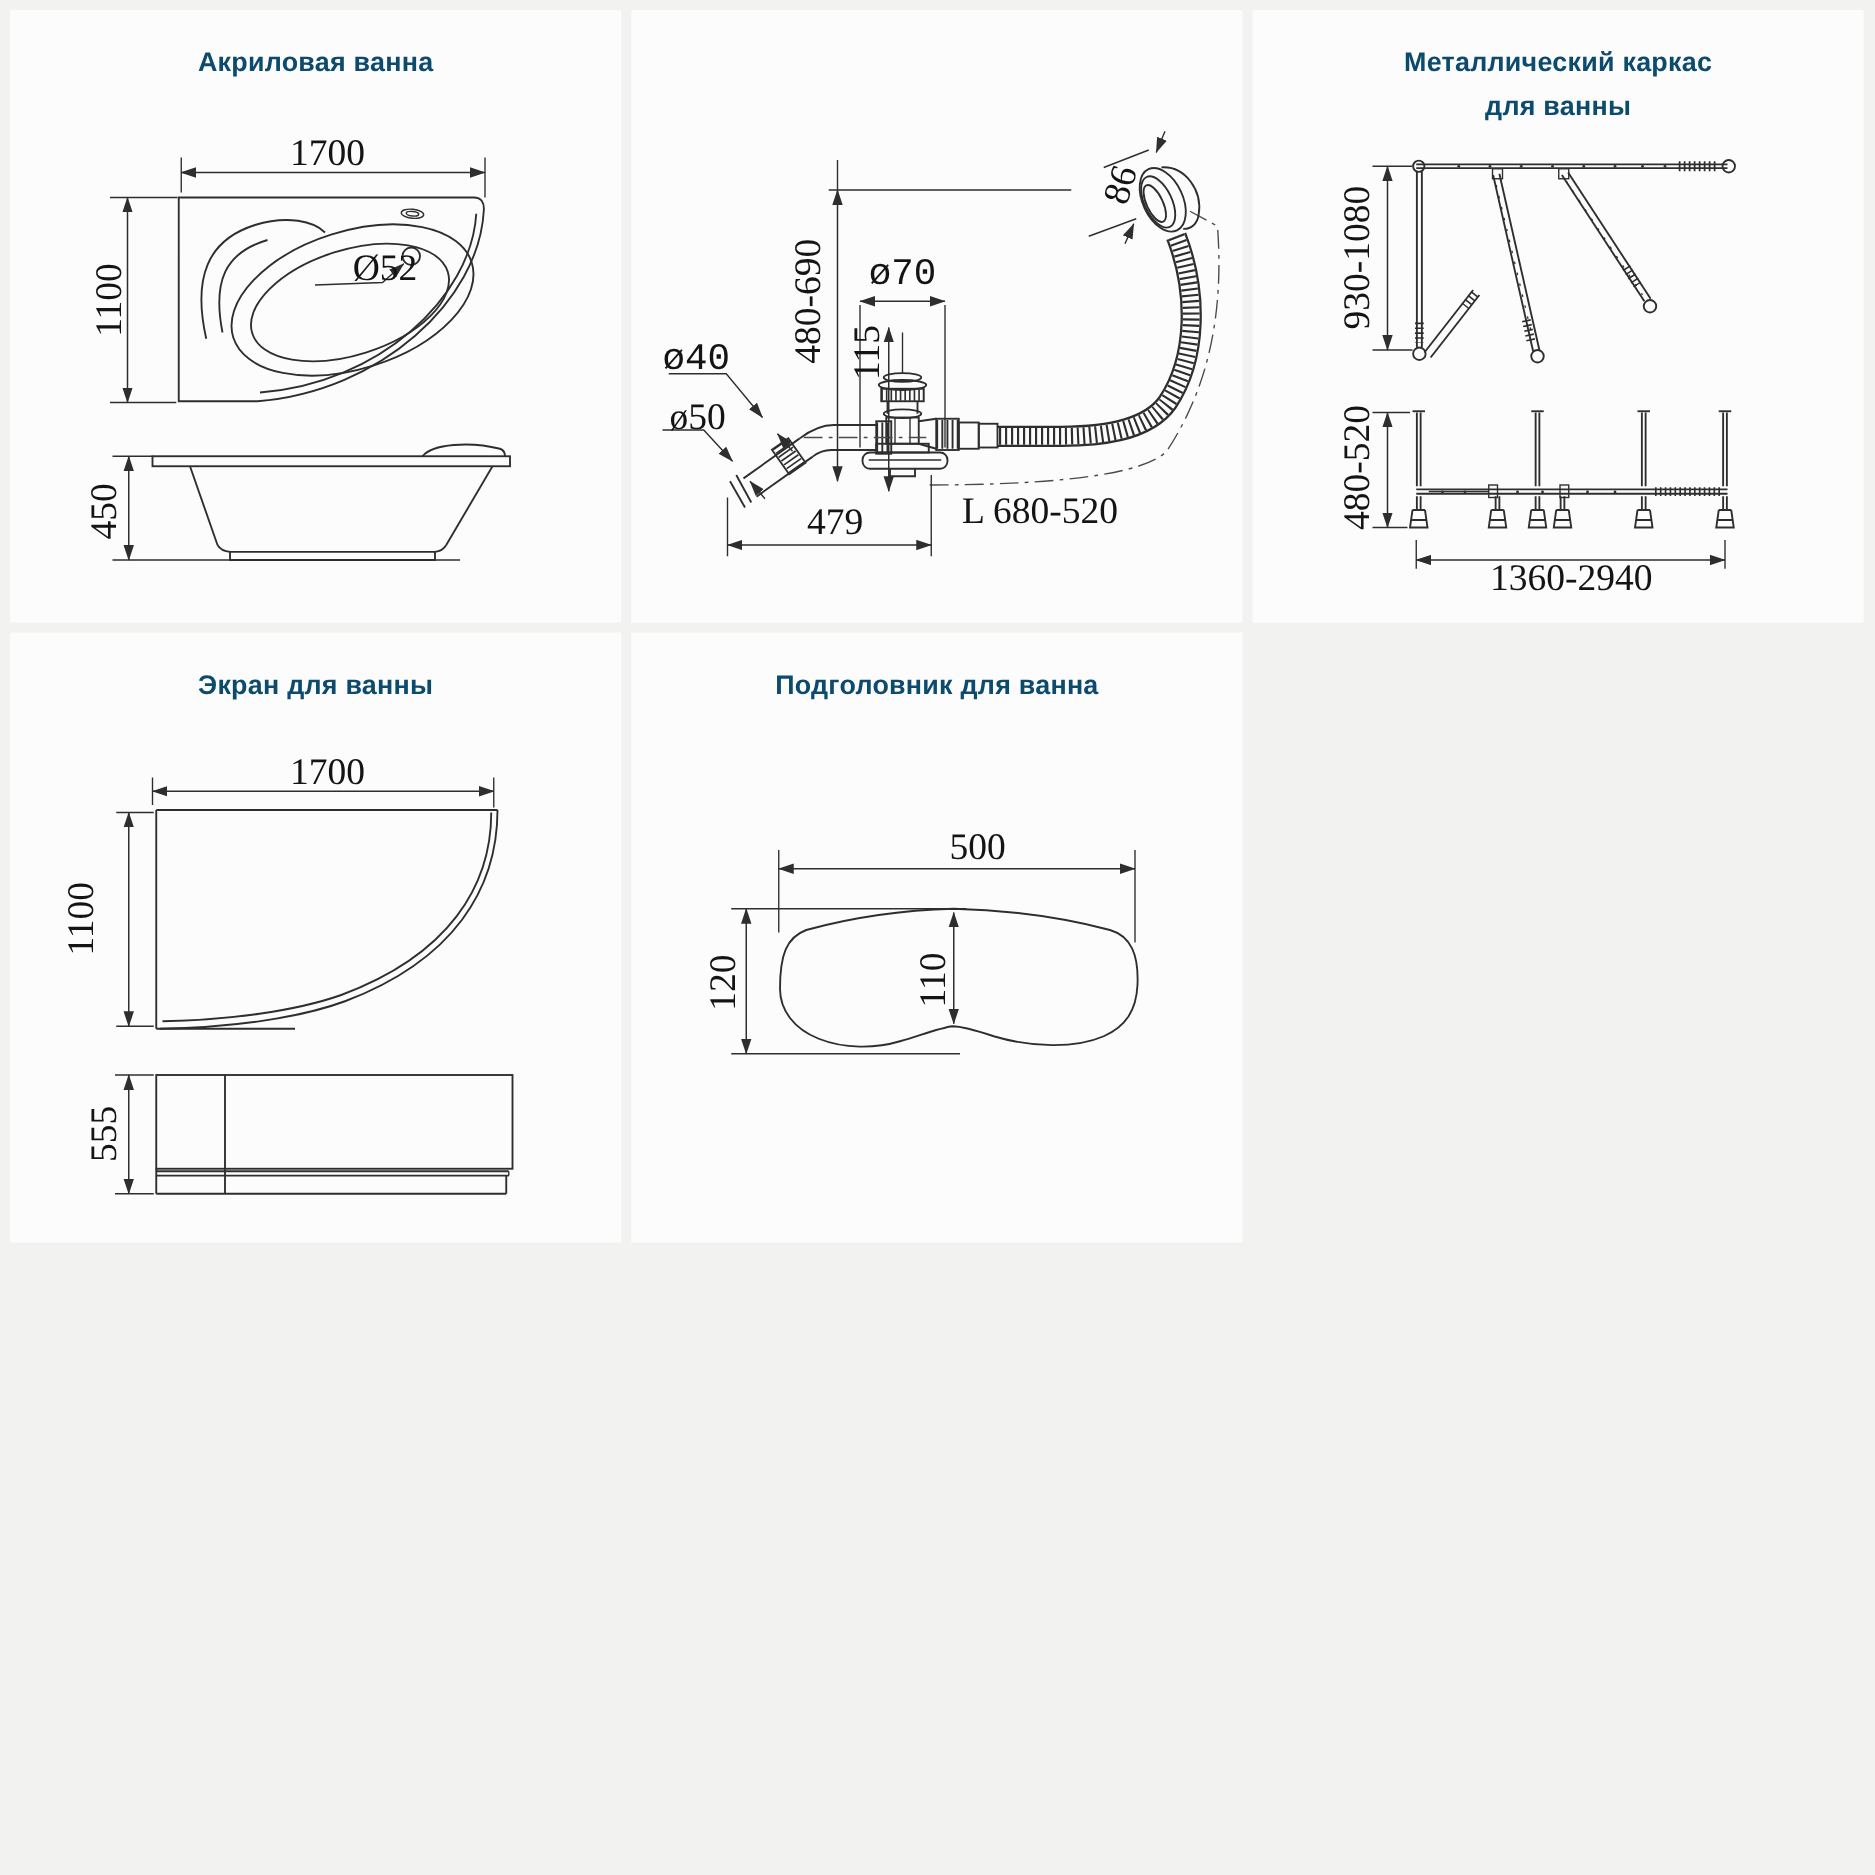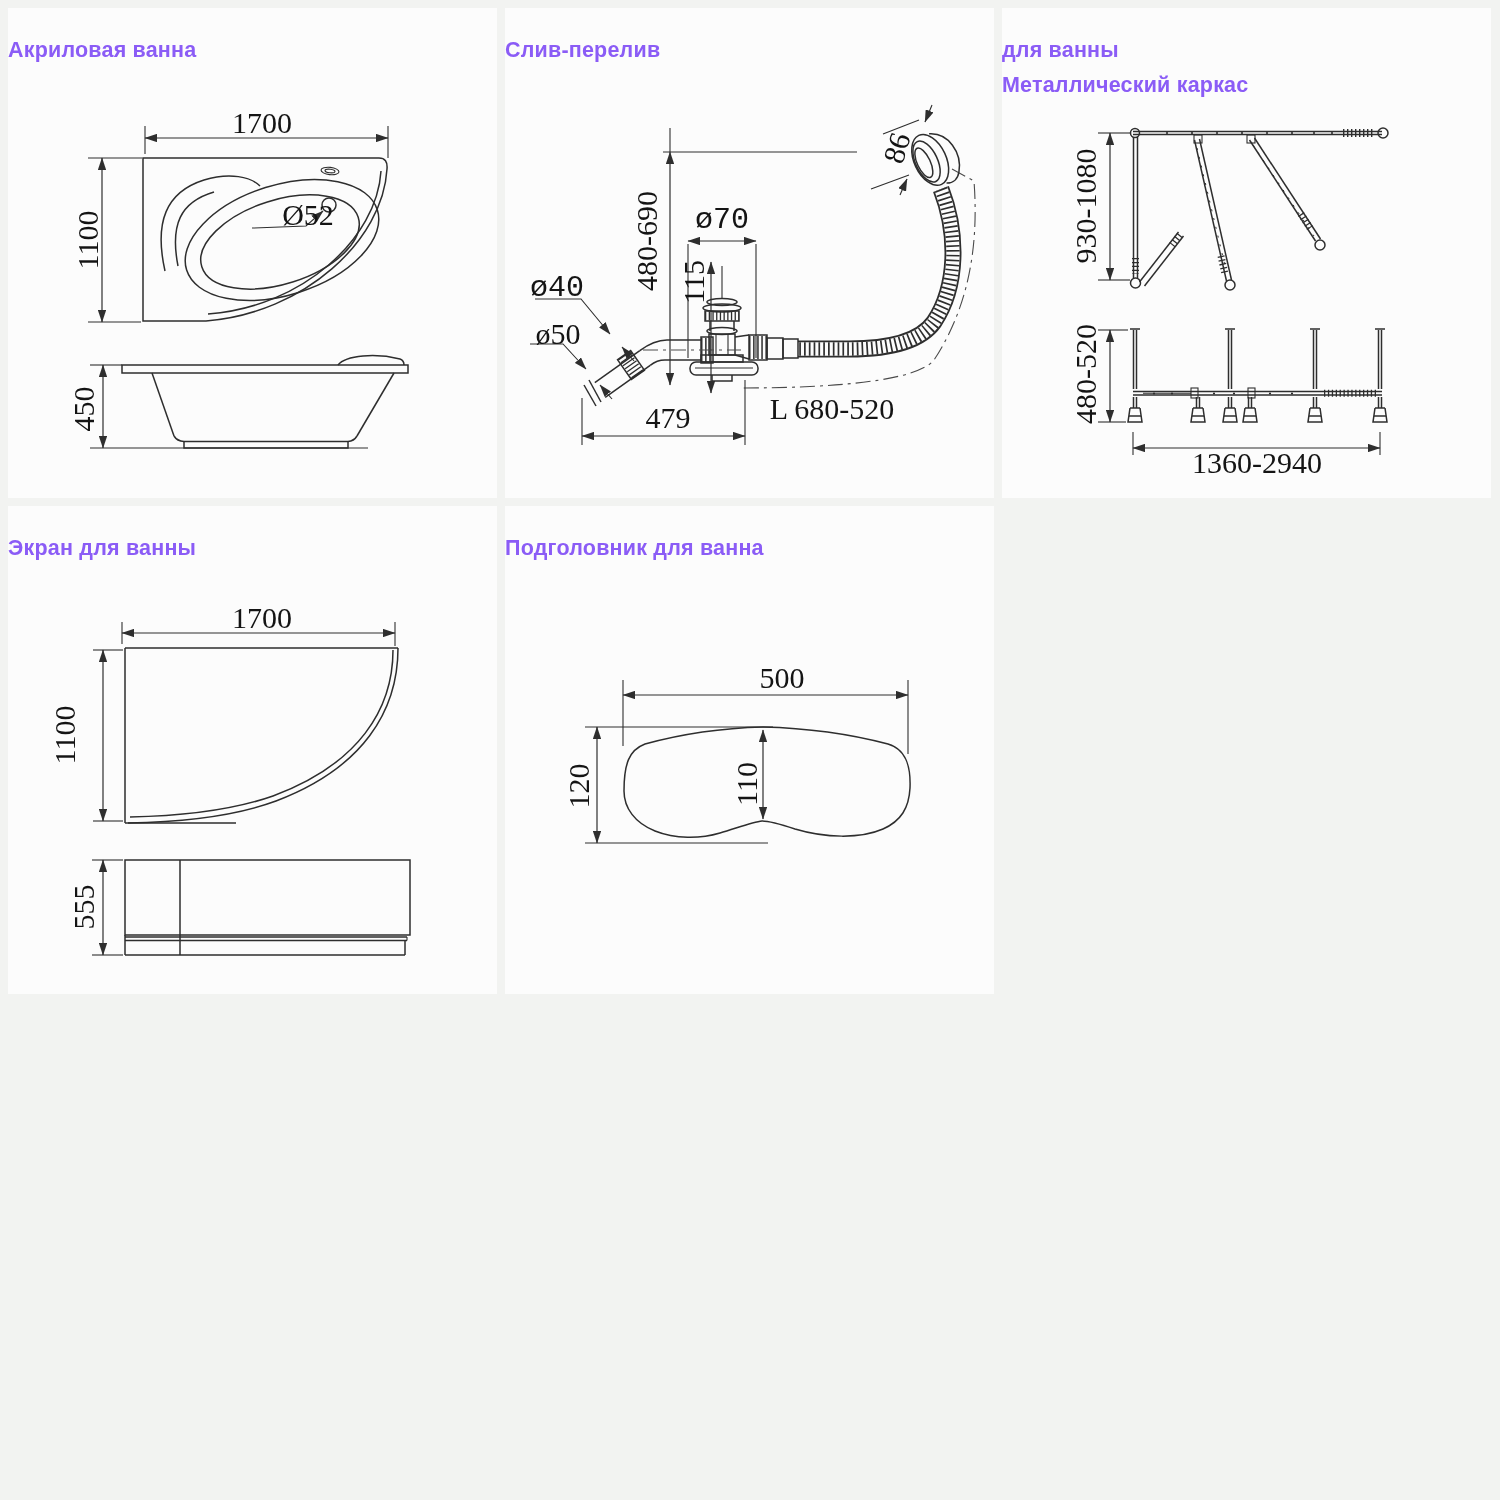--- a/index.html
+++ b/index.html
@@ -4,22 +4,22 @@
 <style>
   html,body{margin:0;padding:0;}
   body{
     width:1500px;height:1500px;position:relative;overflow:hidden;
     background:#f2f3f1;
     font-family:"Liberation Sans",sans-serif;
   }
   .card{position:absolute;background:#fcfcfc;}
   .card svg{position:absolute;left:0;top:0;display:block;}
   .title{
-    position:relative;z-index:2;padding-top:25px;
-    font-size:21.5px;font-weight:600;color:#8b5cf6;line-height:35px;letter-spacing:.2px;
+    position:relative;z-index:2;text-align:center;padding-top:25px;
+    font-size:21.5px;font-weight:600;color:#0c4a6e;line-height:35px;letter-spacing:.2px;
   }
   .dim{
     position:absolute;z-index:2;white-space:nowrap;
     font-family:"Liberation Serif",serif;font-size:30px;color:#141414;
     transform:translate(-50%,-50%);
   }
   .dim.v{transform:translate(-50%,-50%) rotate(-90deg);}
   .dim.r86{transform:translate(-50%,-50%) rotate(-73deg);}
   .ln{stroke:#2e2e2e;fill:none;stroke-width:1.5;}
   .thin{stroke:#2e2e2e;fill:none;stroke-width:1.1;}
@@ -152,21 +152,20 @@
 
     <polyline class="thin" points="30,291 76,291 105,326" marker-end="url(#a2)"></polyline>
     <line class="thin" x1="129" y1="353" x2="117" y2="339" marker-end="url(#a2)"></line>
     <polyline class="thin" points="25,336 58,336 81,361" marker-end="url(#a2)"></polyline>
     <line class="thin" x1="107" y1="391" x2="95" y2="377" marker-end="url(#a2)"></line>
 
     <line class="thin" x1="77" y1="390" x2="77" y2="437"></line>
     <line class="thin" x1="240" y1="372" x2="240" y2="437"></line>
     <line class="dimln" x1="77" y1="428" x2="240" y2="428" marker-start="url(#a2)" marker-end="url(#a2)"></line>
   </svg>
-  <div class="title">Слив-перелив</div>
   <span class="dim r86" style="left:392px;top:140px;">86</span>
   <span class="dim v" style="left:142px;top:233px;">480-690</span>
   <span class="dim" style="left:217px;top:212px;font-family:Liberation Mono, monospace;">ø70</span>
   <span class="dim v" style="left:189px;top:274px;">115</span>
   <span class="dim" style="left:52px;top:280px;font-family:Liberation Mono, monospace;">ø40</span>
   <span class="dim" style="left:53px;top:326px;">ø50</span>
   <span class="dim" style="left:163px;top:410px;">479</span>
   <span class="dim" style="left:327px;top:401px;">L 680-520</span>
 </div>
 
@@ -293,22 +292,22 @@
 
     <line class="thin" x1="96" y1="322" x2="126" y2="322"></line>
     <line class="thin" x1="96" y1="414" x2="124" y2="414"></line>
     <line class="dimln" x1="108" y1="322" x2="108" y2="414" marker-start="url(#a3)" marker-end="url(#a3)"></line>
 
     <line class="thin" x1="131" y1="424" x2="131" y2="447"></line>
     <line class="thin" x1="378" y1="424" x2="378" y2="447"></line>
     <line class="dimln" x1="131" y1="440" x2="378" y2="440" marker-start="url(#a3)" marker-end="url(#a3)"></line>
   </svg>
   <div class="title">
+    <span style="display:block">Металлический каркас</span>
     <span style="display:block">для ванны</span>
-    <span style="display:block">Металлический каркас</span>
   </div>
   <span class="dim v" style="left:84px;top:198px;">930-1080</span>
   <span class="dim v" style="left:84px;top:366px;">480-520</span>
   <span class="dim" style="left:255px;top:455px;">1360-2940</span>
 </div>
 
 <div class="card" style="left:8px;top:506px;width:489px;height:488px;">
   <svg width="489" height="488" viewBox="0 0 489 488">
     <defs>
       <marker id="a4" viewBox="0 0 12 8" refX="11.5" refY="4" markerWidth="12.5" markerHeight="8.5" orient="auto-start-reverse" markerUnits="userSpaceOnUse">

